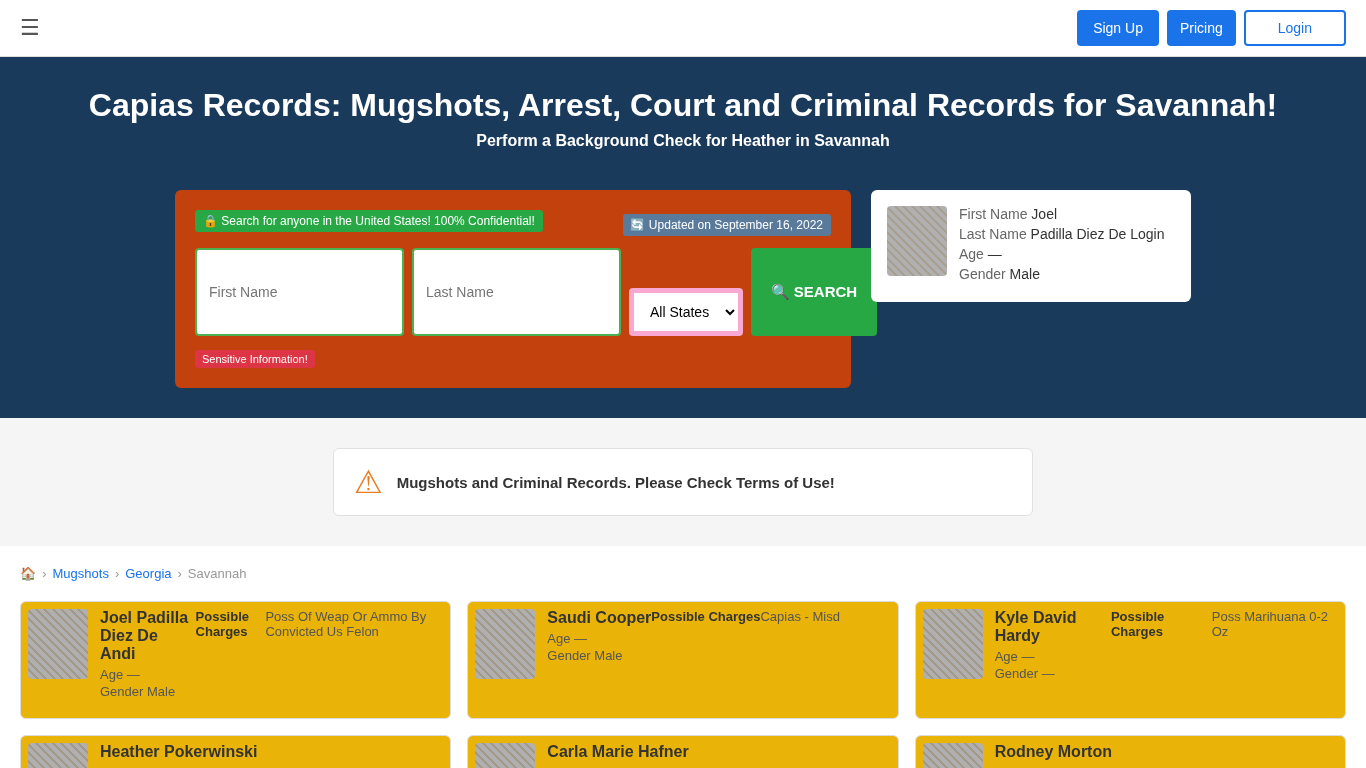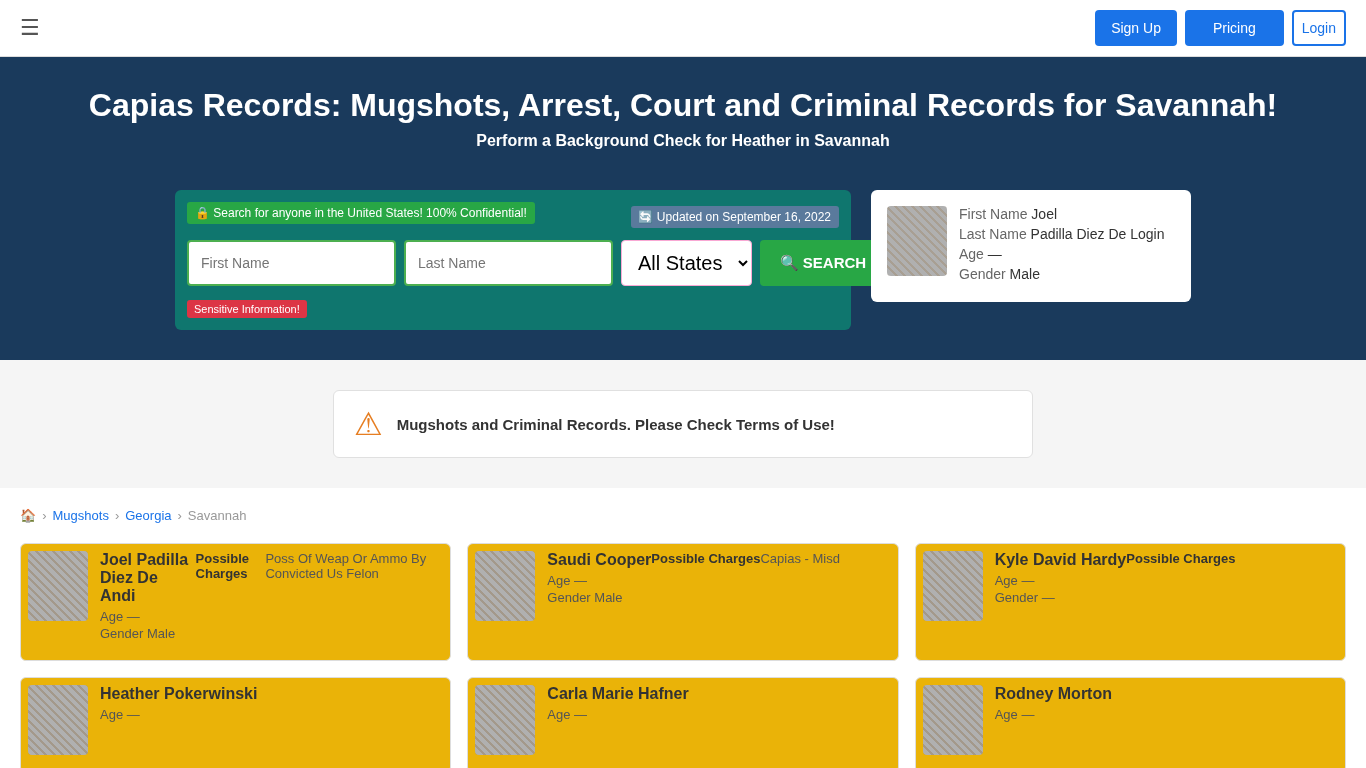--- a/index.html
+++ b/index.html
@@ -15,22 +15,22 @@
       border-bottom: 1px solid #ddd;
     }
     .header-left { display: flex; align-items: center; gap: 15px; }
     .hamburger { font-size: 22px; cursor: pointer; color: #555; }
     .logo { display: flex; flex-direction: column; align-items: flex-start; }
     .logo-text { font-size: 26px; font-weight: bold; color: #1a73e8; }
     .logo-text span { color: #f4a000; }
     .logo-sub { font-size: 12px; color: #1a73e8; }
     .header-right { display: flex; gap: 8px; }
     .btn-signup { background: #1a73e8; color: #ffffff; border: none; padding: 8px 16px; border-radius: 4px; cursor: pointer; font-size: 14px; }
-    .btn-pricing { background: #1a73e8; color: #fff; border: none; padding: 8px 28px; border-radius: 4px; cursor: pointer; font-size: 14px; }
-    .btn-login { background: #fff; color: #1a73e8; border: 2px solid #1a73e8; padding: 8px 8px; border-radius: 4px; cursor: pointer; font-size: 14px; }
+    .btn-pricing { background: #1a73e8; color: #fff; border: none; padding: 8px 13px; border-radius: 4px; cursor: pointer; font-size: 14px; }
+    .btn-login { background: #fff; color: #1a73e8; border: 2px solid #1a73e8; padding: 8px 32px; border-radius: 4px; cursor: pointer; font-size: 14px; }
 
     
     .hero {
       background: #1a3a5c;
       padding: 30px 20px;
       text-align: center;
       color: #fff;
     }
     .hero h1 { font-size: 32px; font-weight: bold; margin-bottom: 8px; }
     .hero p { font-size: 16px; font-weight: 600; }
@@ -38,23 +38,23 @@
     
     .search-section {
       background: #1a3a5c;
       padding: 10px 20px 30px;
       display: flex;
       justify-content: center;
       gap: 20px;
       align-items: flex-start;
     }
     .search-box {
-      background: #0f766e;
+      background: #c2410c;
       border-radius: 6px;
-      padding: 12px;
+      padding: 20px;
       width: 676px;
     }
     .search-notice-green {
       background: #28a745;
       color: #fff;
       font-size: 12px;
       padding: 4px 8px;
       border-radius: 3px;
       display: inline-block;
       margin-bottom: 8px;
@@ -73,25 +73,26 @@
       padding: 10px 12px;
       border: 2px solid #4CAF50;
       border-radius: 4px;
       font-size: 14px;
       color: #999;
       background: #fff;
     }
     .search-select {
       flex: 1;
       padding: 10px 12px;
-      border: 1px solid #f9a8d4;
-      border-radius: 4px;
-      font-size: 20px;
+      border: 5px solid #f9a8d4;
+      border-radius: 4px;
+      font-size: 14px;
       background: #fff;
       cursor: pointer;
+      margin-top: 40px;
     }
     .btn-search {
       background: #28a745;
       color: #fff;
       border: none;
       padding: 10px 20px;
       border-radius: 4px;
       font-size: 15px;
       font-weight: bold;
       cursor: pointer;
@@ -319,20 +320,21 @@
       <div class="card-avatar"></div>
       <div class="card-info">
         <h3>Kyle David Hardy</h3>
         <div>Age —</div>
         <div>Gender —</div>
       </div>
     </div>
 
     <hr class="card-divider">
     <div class="possible-charges">Possible Charges</div>
+    <div class="charge-text">Poss Marihuana 0-2 Oz</div>
 
   </div>
       <div class="card">
     <div class="card-top">
       <div class="card-avatar"></div>
       <div class="card-info">
         <h3>Heather Pokerwinski</h3>
         <div>Age —</div>
 
       </div>

